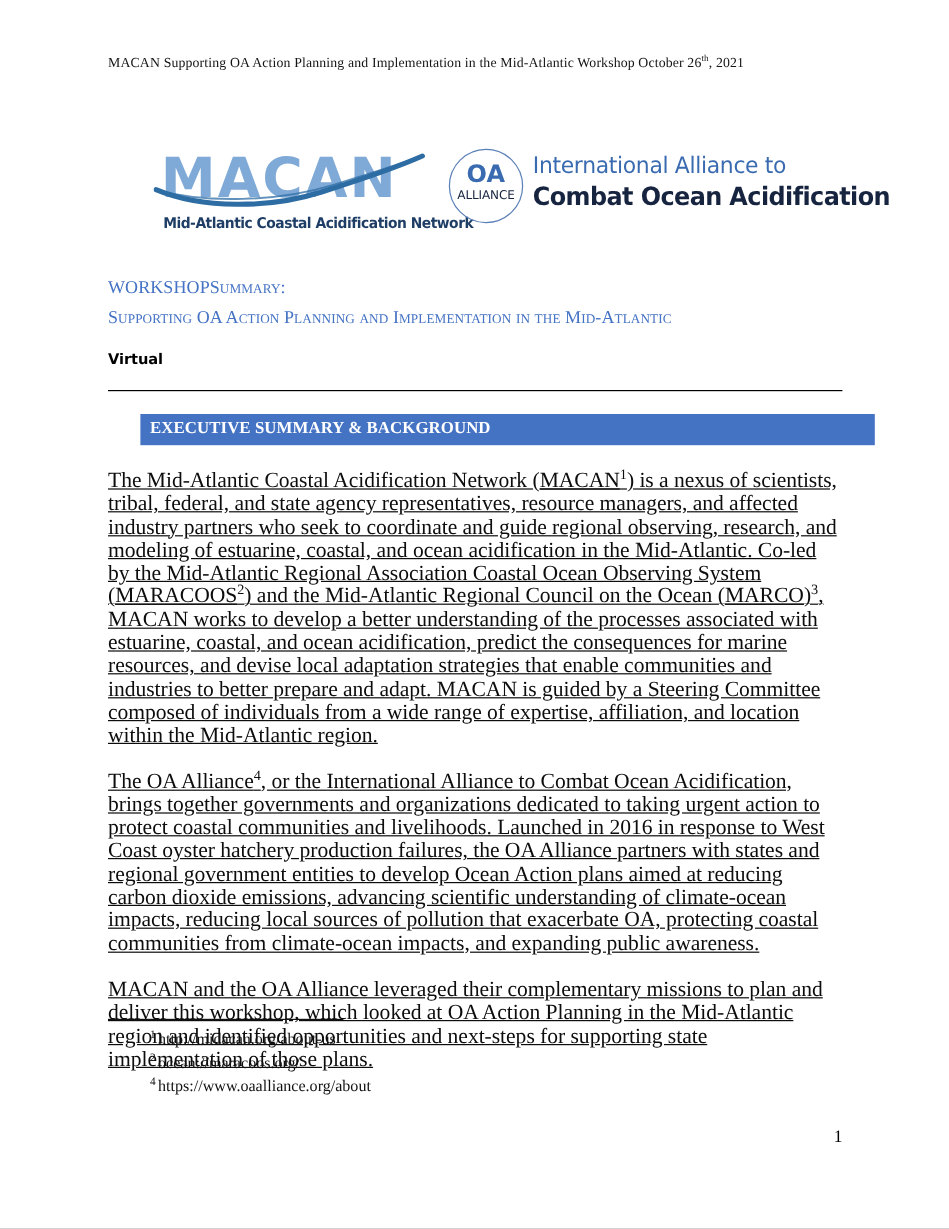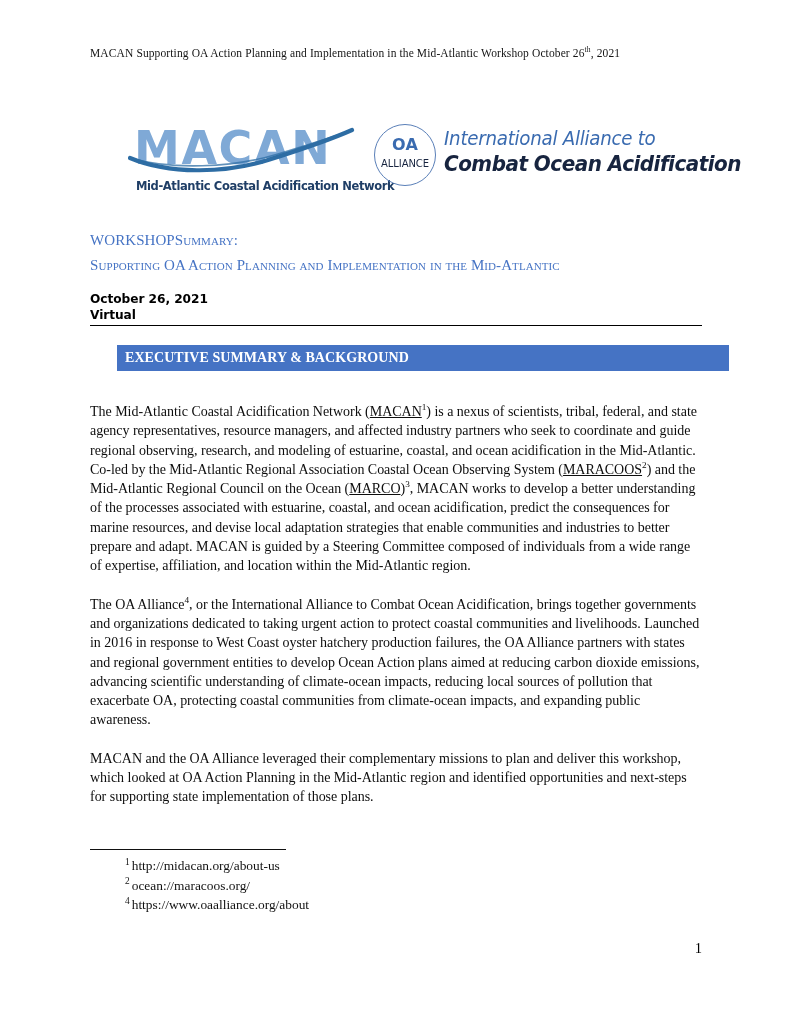--- a/index.html
+++ b/index.html
@@ -115,21 +115,21 @@
     border-radius: 50%;
     box-sizing: border-box;
   }
   .oa-circle-oa {
     position: absolute;
     left: 0;
     top: 9px;
     width: 100%;
     text-align: center;
     font-family: "DejaVu Sans", sans-serif;
-    font-size: 16px;
+    font-size: 20px;
     font-weight: 700;
     color: #3A6BB0;
     letter-spacing: 0.01em;
     line-height: 22px;
   }
   .oa-circle-alliance {
     position: absolute;
     left: 0;
     top: 33px;
     width: 100%;
@@ -139,21 +139,20 @@
     font-weight: 400;
     color: #17243F;
     letter-spacing: -0.01em;
     line-height: 11px;
   }
   .oa-text {
     position: absolute;
     left: 70px;
     top: 2px;
     width: 258px;
-    font-style: italic;
   }
   .oa-line1 {
     font-family: "DejaVu Sans", sans-serif;
     font-size: 19px;
     font-weight: 500;
     color: #3A6BB0;
     letter-spacing: -0.015em;
     line-height: 25px;
     white-space: nowrap;
     transform: scaleX(0.96);
@@ -236,26 +235,27 @@
 
   
   .body-area {
     position: absolute;
     left: 90px;
     top: 387px;
     width: 612px;
   }
   .para {
     font-family: "Liberation Serif", serif;
-    font-size: 14px;
+    font-size: 18px;
     line-height: 19.3px;
     color: #0d0d0d;
     text-align: left;
-    margin: 15px 0 19px 0;
+    margin: 4px 0 19px 0;
     letter-spacing: -0.002em;
+    text-decoration: underline;
   }
   .para sup {
     font-size: 0.66em;
     vertical-align: super;
     line-height: 0;
   }
   .u { text-decoration: underline; }
   .link {
     color: #3D5FC4;
     text-decoration: underline;
@@ -337,21 +337,20 @@
   </div>
 
   <div class="title-block">
     <div class="title-line">
       <span class="cap">WORKSHOP</span><span>Summary:</span>
     </div>
     <div class="title-line">Supporting OA Action Planning and Implementation in the Mid-Atlantic</div>
   </div>
 
   <div class="date-block">
-    <div>October 26, 2021</div>
     <div>Virtual</div>
   </div>
   <div class="hrule"></div>
 
   <div class="section-banner">
     <div class="section-banner-label">EXECUTIVE SUMMARY &amp; BACKGROUND</div>
   </div>
 
   <div class="body-area">
 

